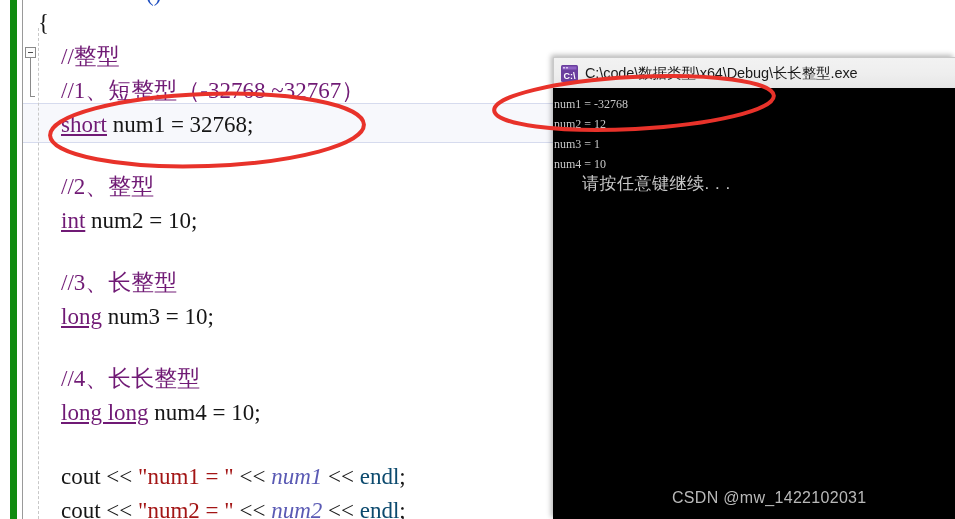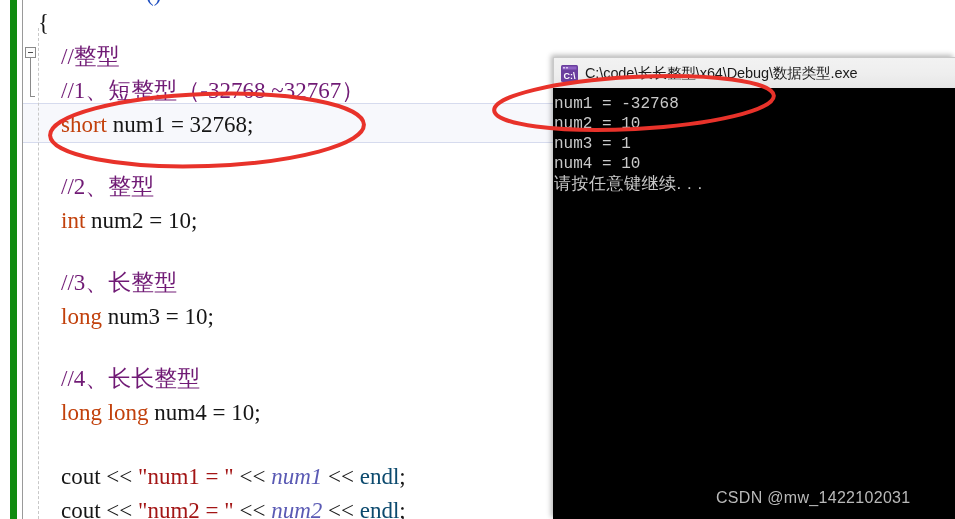--- a/index.html
+++ b/index.html
@@ -87,21 +87,21 @@
     font-family: "Liberation Serif", "DejaVu Serif", serif;
     font-size: 23px;
     line-height: 34px;
     white-space: pre;
     color: #1a1a1a;
   }
   .code .ln {
     position: absolute;
     white-space: pre;
   }
-  .kw      { color: #c2410c; }
+  .kw      { color: #701a75; text-decoration: underline; }
   .cmt     { color: #701a75; }
   .str     { color: #a31515; }
   .var     { color: #5a5ab4; font-style: italic; }
   .macro   { color: #0c4a6e; }
   .plain   { color: #161616; }
   .brace   { color: #161616; }
   .topcut  {
     position: absolute;
     left: 146px; top: -19px;
     font-size: 23px;
@@ -146,36 +146,37 @@
   #console-body {
     position: absolute;
     left: 0; top: 31px;
     width: 402px; height: 431px;
     background: #000000;
     overflow: hidden;
   }
   .console-line {
     position: absolute;
     left: 1px;
-    font-family: Liberation Mono, monospace;
-    font-size: 16px;
+    font-family: Liberation Serif, serif;
+    font-size: 12px;
     line-height: 20px;
     color: #c8c8c8;
     white-space: pre;
   }
   .console-line.cjk {
     font-family: "Liberation Sans", "DejaVu Sans", sans-serif;
     font-size: 17px;
     letter-spacing: 0.5px;
+    margin-left: 28px;
   }
 
   
   #watermark {
     position: absolute;
-    left: 716px; top: 489px;
+    left: 672px; top: 489px;
     font-family: "Liberation Sans", "DejaVu Sans", sans-serif;
     font-size: 16px;
     color: #b9b9b9;
     white-space: nowrap;
     letter-spacing: 0.3px;
   }
 
   
   #annotations {
     position: absolute;
@@ -209,26 +210,26 @@
   <div id="console-titlebar">
     <span class="console-icon">
       <svg width="17" height="17" viewBox="0 0 17 17">
         <rect x="0" y="0" width="17" height="17" rx="1.5" fill="#6a3f9e"></rect>
         <rect x="1.5" y="1.5" width="14" height="3" fill="#8f62c4"></rect>
         <rect x="2" y="2" width="2" height="1.5" fill="#d9c6ef"></rect>
         <rect x="5" y="2" width="2" height="1.5" fill="#d9c6ef"></rect>
         <text x="8.5" y="13.5" font-size="9" font-family="Liberation Sans, sans-serif" fill="#ffffff" text-anchor="middle" font-weight="bold">C:\</text>
       </svg>
     </span>
-    <span class="console-title-text">C:\code\长长整型\x64\Debug\数据类型.exe</span>
+    <span class="console-title-text">C:\code\数据类型\x64\Debug\长长整型.exe</span>
   </div>
 
   <div id="console-body">
       <div class="console-line" style="top: 6px;">num1 = -32768</div>
-      <div class="console-line" style="top: 26px;">num2 = 10</div>
+      <div class="console-line" style="top: 26px;">num2 = 12</div>
       <div class="console-line" style="top: 46px;">num3 = 1</div>
       <div class="console-line" style="top: 66px;">num4 = 10</div>
       <div class="console-line cjk" style="top: 86px;">请按任意键继续. . .</div>
     </div>
 </div>
 
 <div id="watermark">CSDN @mw_1422102031</div>
 
 <svg id="annotations" width="955" height="519" viewBox="0 0 955 519">
     <ellipse cx="207" cy="130" rx="157" ry="36" fill="none" stroke="#E8322A" stroke-width="4" transform="rotate(-2 207 130)"></ellipse>

